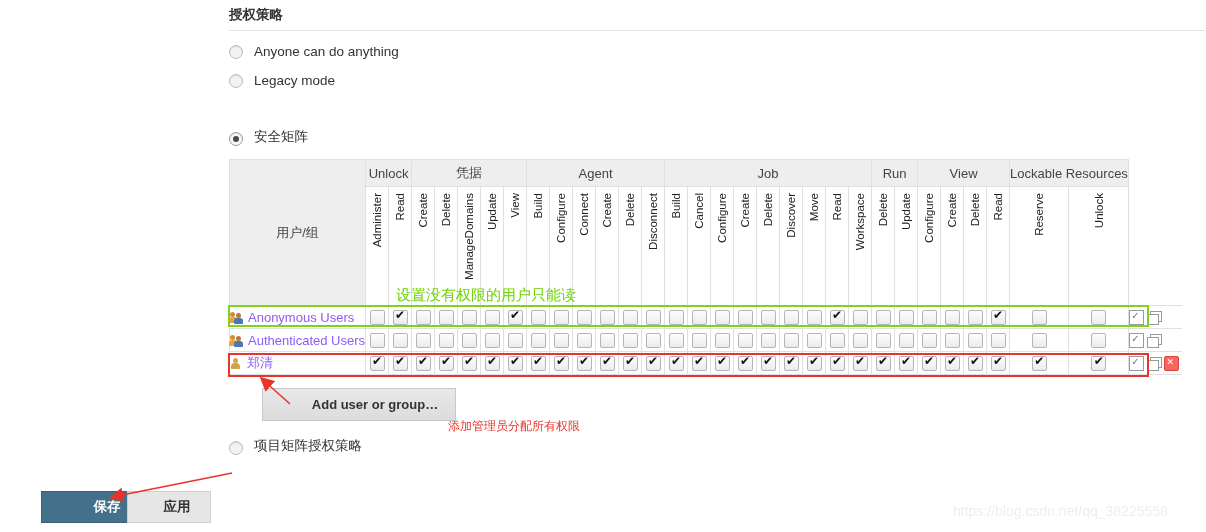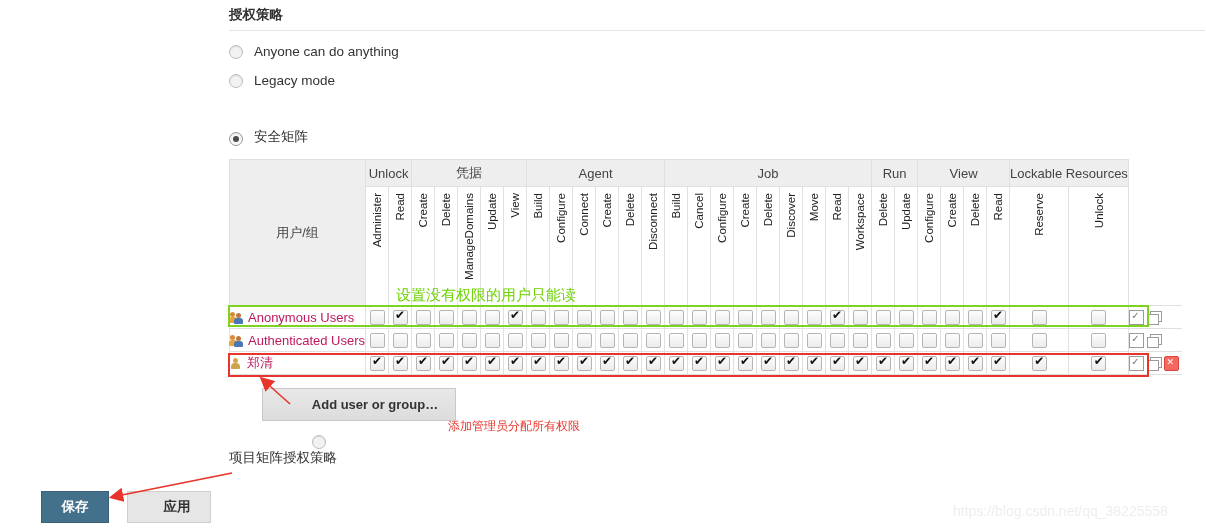--- a/index.html
+++ b/index.html
@@ -60,21 +60,21 @@
   .vert-txt{
     writing-mode:vertical-rl;
     transform:rotate(180deg);
     white-space:nowrap;font-size:11.5px;color:#222;
     margin:0 auto;display:block;
     font-family:"Liberation Sans","DejaVu Sans",sans-serif;
     line-height:22px;
   }
   .vert-wrap{height:112px;display:flex;align-items:flex-start;justify-content:center;}
   .row-name{
-    height:22px;padding-left:5px;white-space:nowrap;font-size:13px;color:#be185d;
+    height:22px;padding-left:5px;white-space:nowrap;font-size:13px;color:#8b5cf6;
     background:#fff;
     margin-top:16px;
   }
   .row-name .nm{vertical-align:middle;}
   .cb-cell{width:22px;height:22px;text-align:center;vertical-align:middle;background:#fff;}
   .cb-cell.wide{width:64px;}
   .actions-cell{
     width:56px;height:22px;background:#fff;text-align:left;white-space:nowrap;
     padding-left:3px;
   }
@@ -156,21 +156,21 @@
     font-size:13px;font-weight:bold;color:#333;
     display:flex;align-items:center;justify-content:center;
     font-family:"Liberation Sans","DejaVu Sans",sans-serif;
     cursor:pointer;
     padding-left:32px;
   }
   .btn-save{
     position:absolute;left:41px;top:491px;width:66px;height:30px;
     background:#43708a;border:1px solid #3a6079;
     color:#ffffff;font-size:13.5px;font-weight:bold;
-    display:flex;align-items:center;justify-content:center;cursor:pointer;
+    display:flex;align-items:center;justify-content:center;cursor:pointer;padding-left:32px;
   }
   .btn-apply{
     position:absolute;left:127px;top:491px;width:66px;height:30px;
     background:#e6e6e6;border:1px solid #cfcfcf;
     color:#333;font-size:13.5px;font-weight:bold;
     display:flex;align-items:center;justify-content:center;cursor:pointer;padding-left:16px;
   }
 
   
   .anno{position:absolute;white-space:nowrap;pointer-events:none;}
@@ -491,21 +491,21 @@
   </table>
 
   <div class="box-green"></div>
   <div class="box-red"></div>
 
   <div class="anno anno-green">设置没有权限的用户只能读</div>
   <div class="anno anno-red">添加管理员分配所有权限</div>
 
   <div class="btn-add">Add user or group…</div>
 
-  <div class="radio-row" id="r4" style="top:435px;flex-direction:column;">
+  <div class="radio-row" id="r4" style="top:435px;">
     <span class="radio"></span>
     <span class="radio-label">项目矩阵授权策略</span>
   </div>
 
   <div class="btn-save">保存</div>
   <div class="btn-apply">应用</div>
 
   <div class="watermark">https://blog.csdn.net/qq_38225558</div>
 
   <svg class="arrows">

